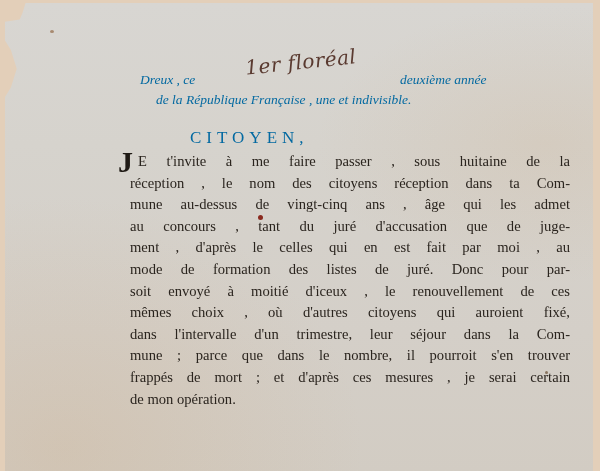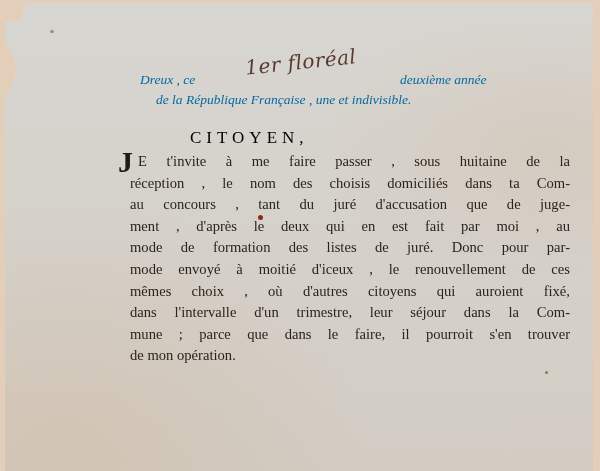--- a/index.html
+++ b/index.html
@@ -28,21 +28,21 @@
   #hdr1b { left: 400px; top: 72px; }
   #hdr2 { left: 156px; top: 92px; }
   .handwriting {
     position: absolute; left: 245px; top: 50px;
     font-family: "DejaVu Serif", serif; font-style: italic;
     font-size: 20px; color: #5a3a30; transform: rotate(-6deg);
     letter-spacing: 0.5px;
   }
   .salutation {
     position: absolute; left: 190px; top: 128px;
-    font-family: "Liberation Serif", serif; font-size: 17px; letter-spacing: 5px; color: #000000;
+    font-family: "Liberation Serif", serif; font-size: 17px; letter-spacing: 5px; color: #0369a1;
   }
   .body-text {
     position: absolute; left: 130px; top: 151px; width: 440px;
     font-family: "Liberation Serif", serif; font-size: 14.6px; line-height: 21.6px;
     color: #2a241e;
   }
   .body-line { display: block; white-space: nowrap; text-align: justify; text-align-last: justify; }
   .body-line.last { text-align-last: left; }
   .dropcap {
     position: absolute; left: -12px; top: -4px;
@@ -63,22 +63,24 @@
 <div class="header-line" id="hdr1">Dreux , ce</div>
 <div class="handwriting">1er floréal</div>
 <div class="header-line" id="hdr1b">deuxième année</div>
 <div class="header-line" id="hdr2">de la République Française , une et indivisible.</div>
 
 <div class="salutation">CITOYEN,</div>
 
 <div class="body-text">
   <span class="dropcap">J</span>
   <span class="body-line first-indent">E t'invite à me faire passer , sous huitaine de la</span>
-  <span class="body-line">réception , le nom des choisis domiciliés dans ta Com-</span>
+  <span class="body-line">réception , le nom des citoyens réception dans ta Com-</span>
+  <span class="body-line">mune au-dessus de vingt-cinq ans , âge qui les admet</span>
   <span class="body-line">au concours , tant du juré d'accusation que de juge-</span>
-  <span class="body-line">ment , d'après le deux qui en est fait par moi , au</span>
+  <span class="body-line">ment , d'après le celles qui en est fait par moi , au</span>
   <span class="body-line">mode de formation des listes de juré. Donc pour par-</span>
-  <span class="body-line">mode envoyé à moitié d'iceux , le renouvellement de ces</span>
+  <span class="body-line">soit envoyé à moitié d'iceux , le renouvellement de ces</span>
   <span class="body-line">mêmes choix , où d'autres citoyens qui auroient fixé,</span>
   <span class="body-line">dans l'intervalle d'un trimestre, leur séjour dans la Com-</span>
-  <span class="body-line">mune ; parce que dans le faire, il pourroit s'en trouver</span>
+  <span class="body-line">mune ; parce que dans le nombre, il pourroit s'en trouver</span>
+  <span class="body-line">frappés de mort ; et d'après ces mesures , je serai certain</span>
   <span class="body-line last">de mon opération.</span>
 </div>
 
 </body></html>

